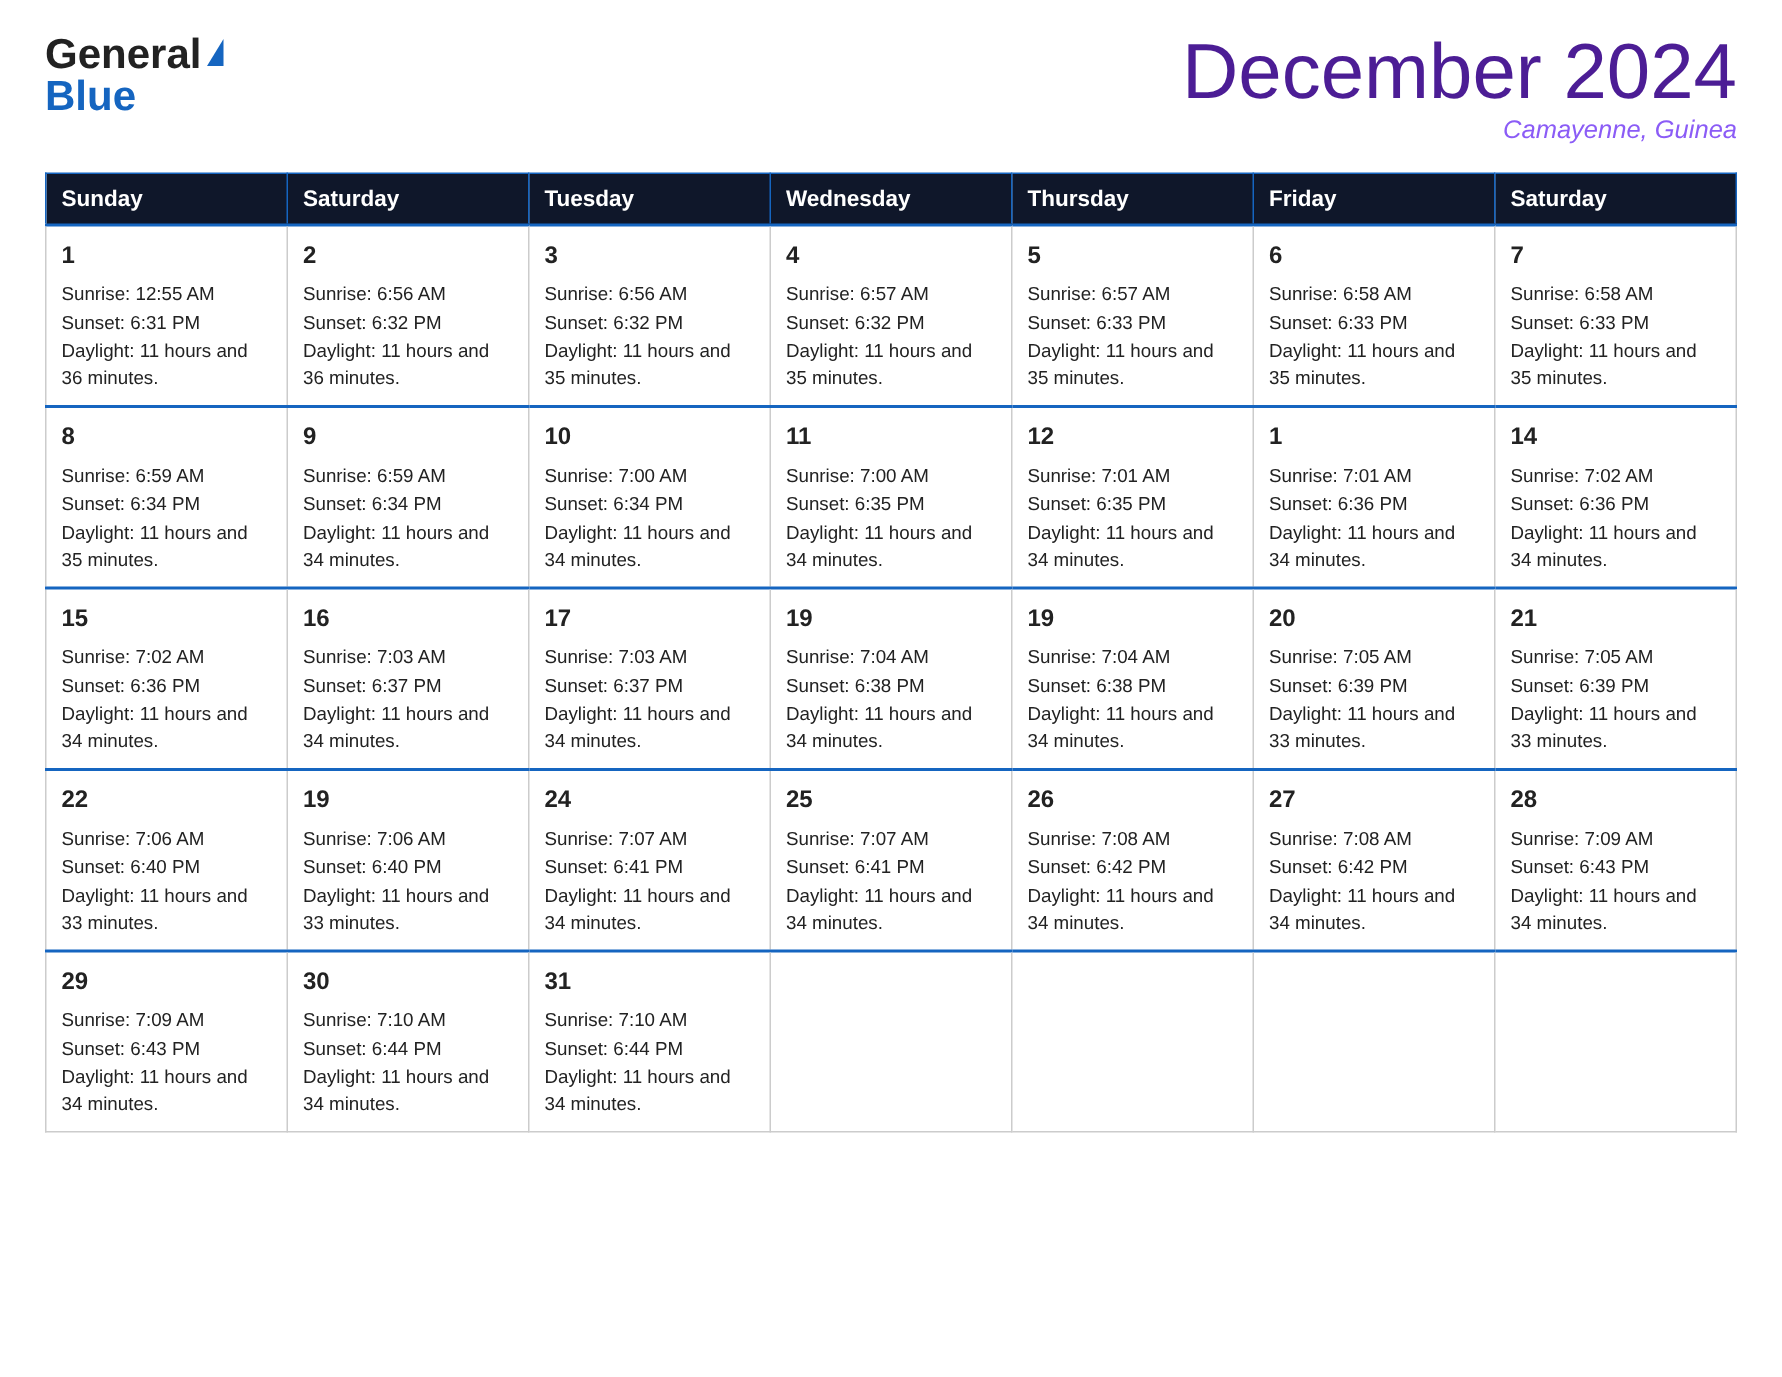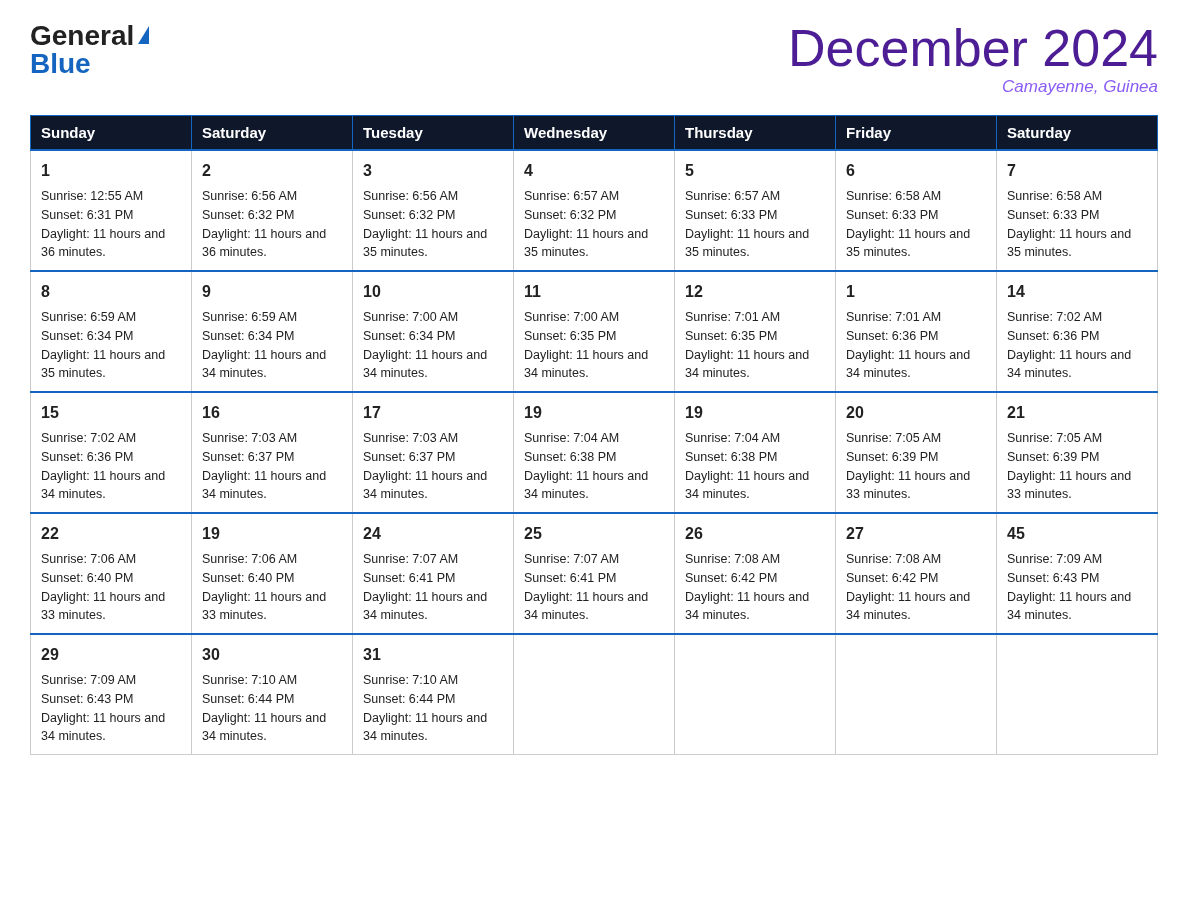--- a/index.html
+++ b/index.html
@@ -134,21 +134,21 @@
         <td><span class="day-number">20</span><span>Sunrise: 7:05 AM</span><br><span>Sunset: 6:39 PM</span><br><span>Daylight: 11 hours and 33 minutes.</span></td>
         <td><span class="day-number">21</span><span>Sunrise: 7:05 AM</span><br><span>Sunset: 6:39 PM</span><br><span>Daylight: 11 hours and 33 minutes.</span></td>
       </tr>
       <tr>
         <td><span class="day-number">22</span><span>Sunrise: 7:06 AM</span><br><span>Sunset: 6:40 PM</span><br><span>Daylight: 11 hours and 33 minutes.</span></td>
         <td><span class="day-number">19</span><span>Sunrise: 7:06 AM</span><br><span>Sunset: 6:40 PM</span><br><span>Daylight: 11 hours and 33 minutes.</span></td>
         <td><span class="day-number">24</span><span>Sunrise: 7:07 AM</span><br><span>Sunset: 6:41 PM</span><br><span>Daylight: 11 hours and 34 minutes.</span></td>
         <td><span class="day-number">25</span><span>Sunrise: 7:07 AM</span><br><span>Sunset: 6:41 PM</span><br><span>Daylight: 11 hours and 34 minutes.</span></td>
         <td><span class="day-number">26</span><span>Sunrise: 7:08 AM</span><br><span>Sunset: 6:42 PM</span><br><span>Daylight: 11 hours and 34 minutes.</span></td>
         <td><span class="day-number">27</span><span>Sunrise: 7:08 AM</span><br><span>Sunset: 6:42 PM</span><br><span>Daylight: 11 hours and 34 minutes.</span></td>
-        <td><span class="day-number">45</span><span>Sunrise: 7:09 AM</span><br><span>Sunset: 6:43 PM</span><br><span>Daylight: 11 hours and 34 minutes.</span></td>
+        <td><span class="day-number">28</span><span>Sunrise: 7:09 AM</span><br><span>Sunset: 6:43 PM</span><br><span>Daylight: 11 hours and 34 minutes.</span></td>
       </tr>
       <tr>
         <td><span class="day-number">29</span><span>Sunrise: 7:09 AM</span><br><span>Sunset: 6:43 PM</span><br><span>Daylight: 11 hours and 34 minutes.</span></td>
         <td><span class="day-number">30</span><span>Sunrise: 7:10 AM</span><br><span>Sunset: 6:44 PM</span><br><span>Daylight: 11 hours and 34 minutes.</span></td>
         <td><span class="day-number">31</span><span>Sunrise: 7:10 AM</span><br><span>Sunset: 6:44 PM</span><br><span>Daylight: 11 hours and 34 minutes.</span></td>
         <td class="empty-cell"></td>
         <td class="empty-cell"></td>
         <td class="empty-cell"></td>
         <td class="empty-cell"></td>
       </tr>

